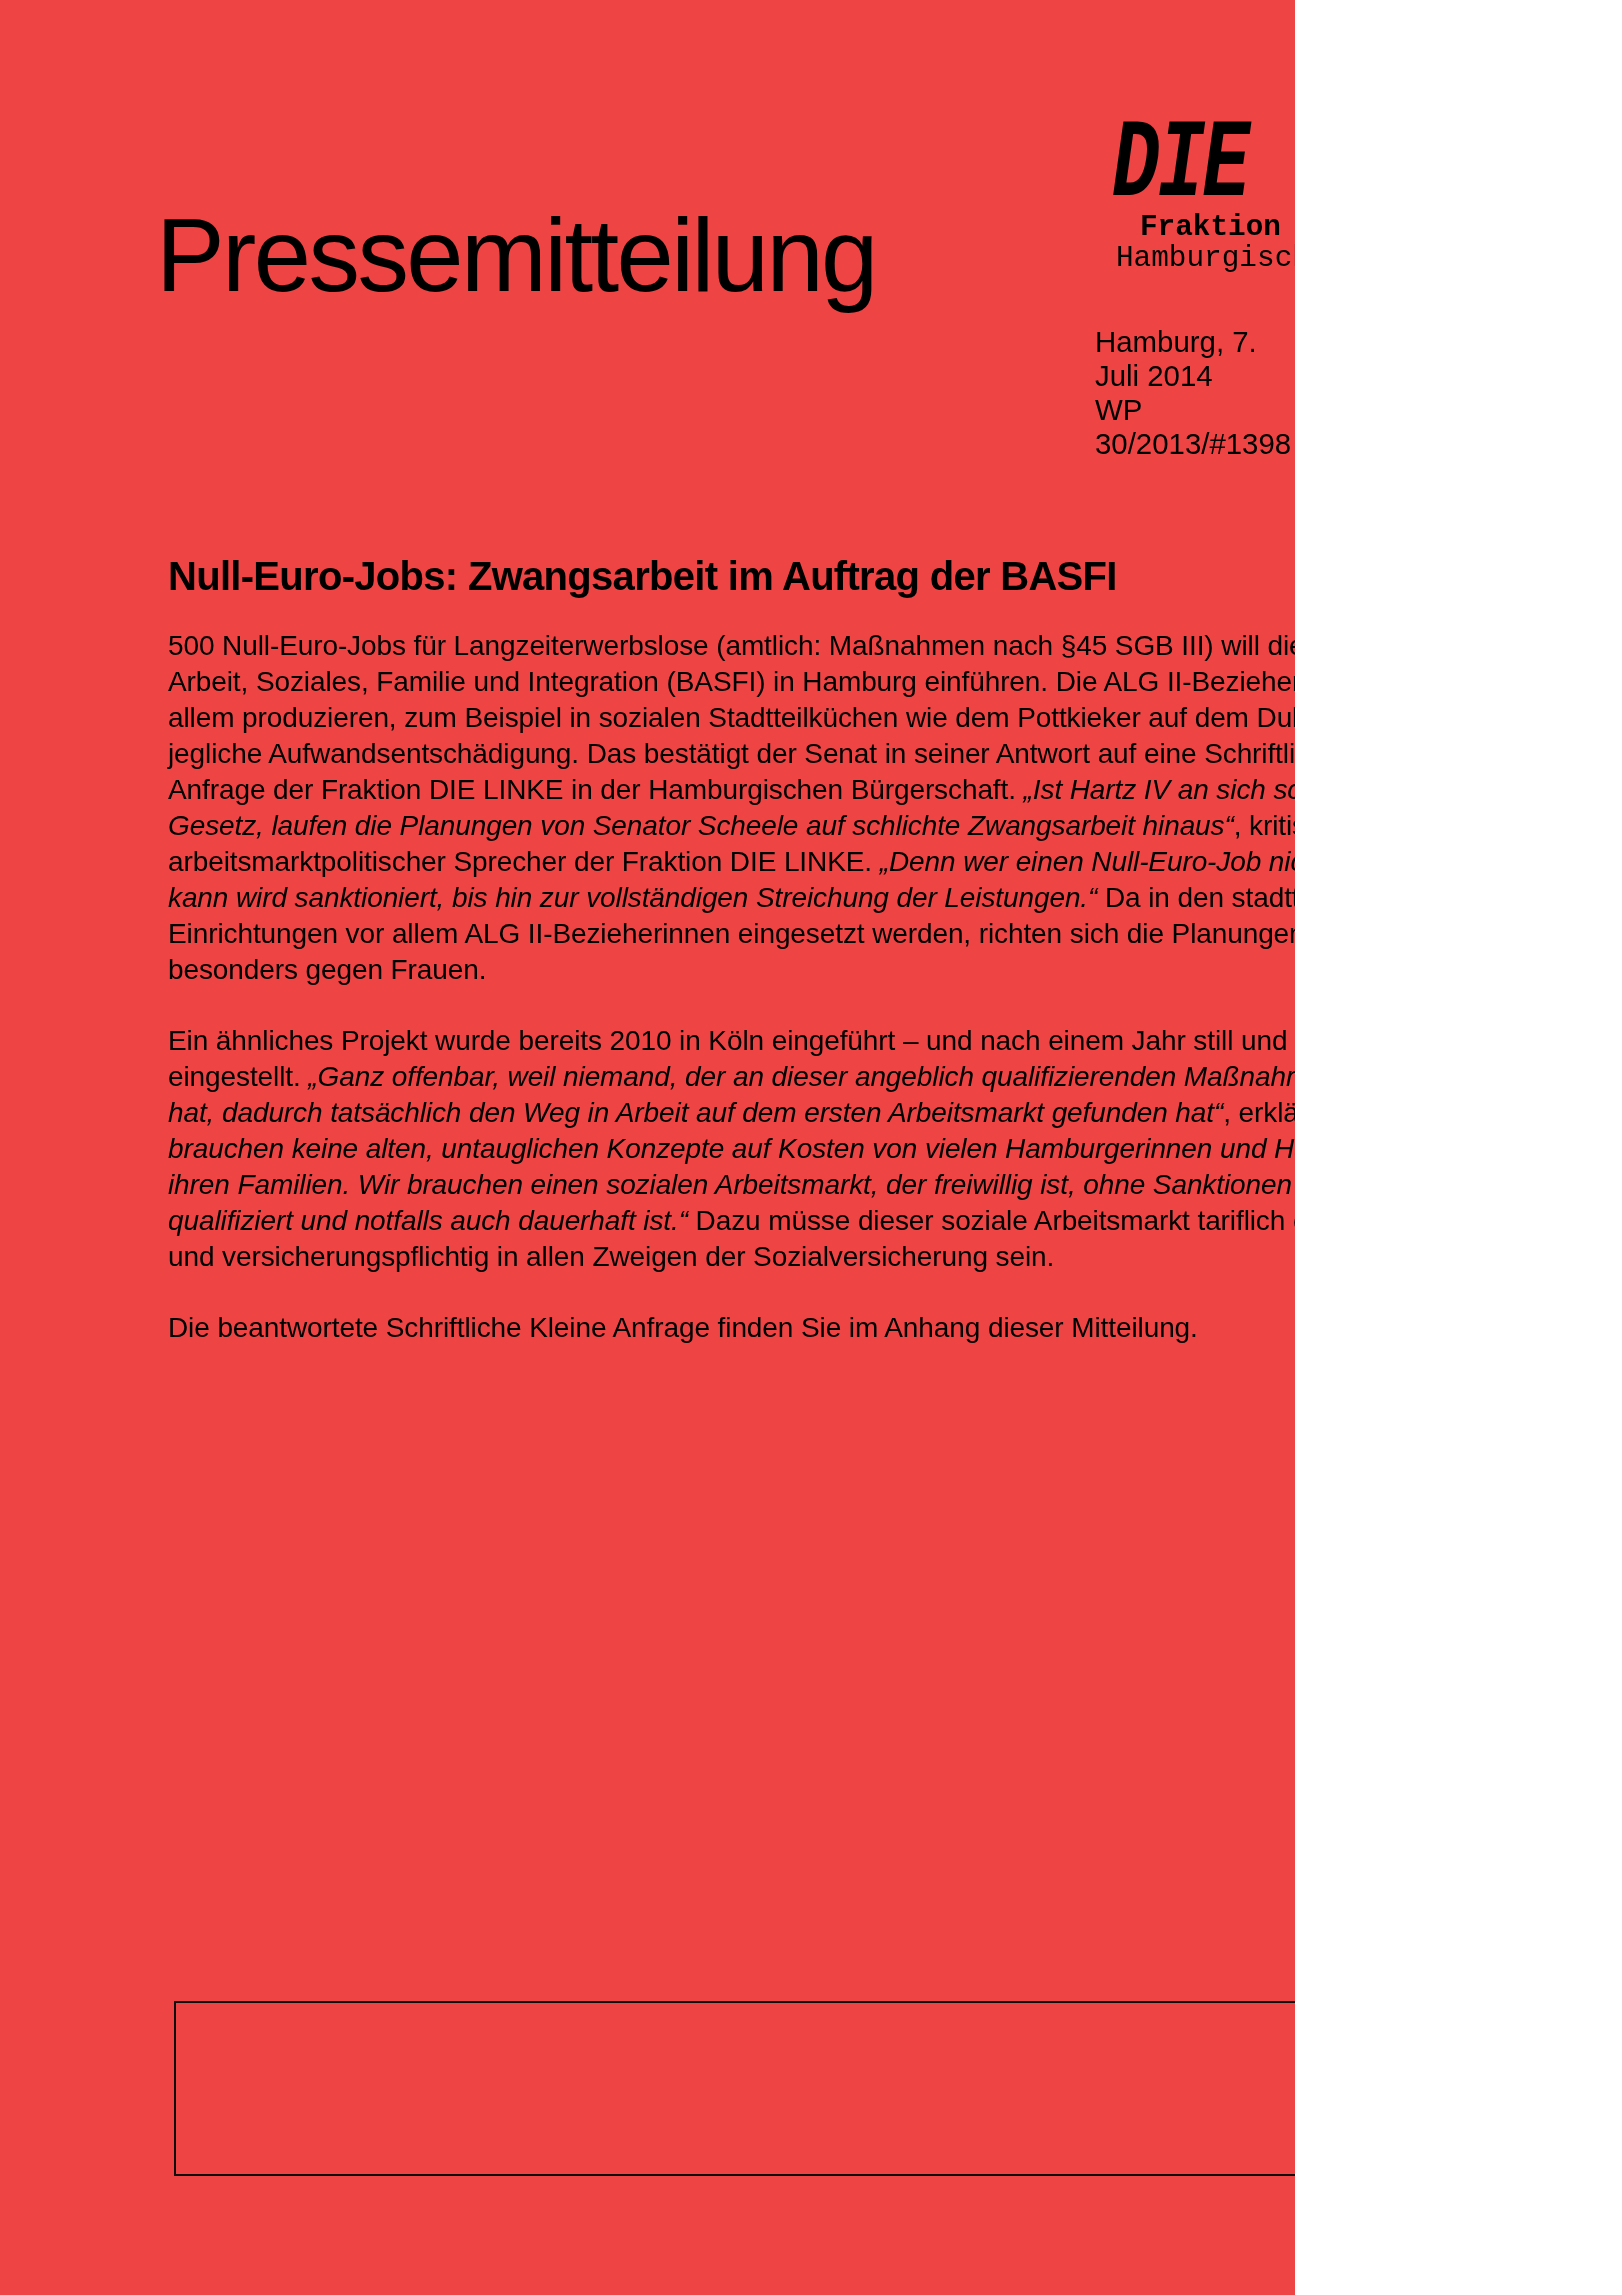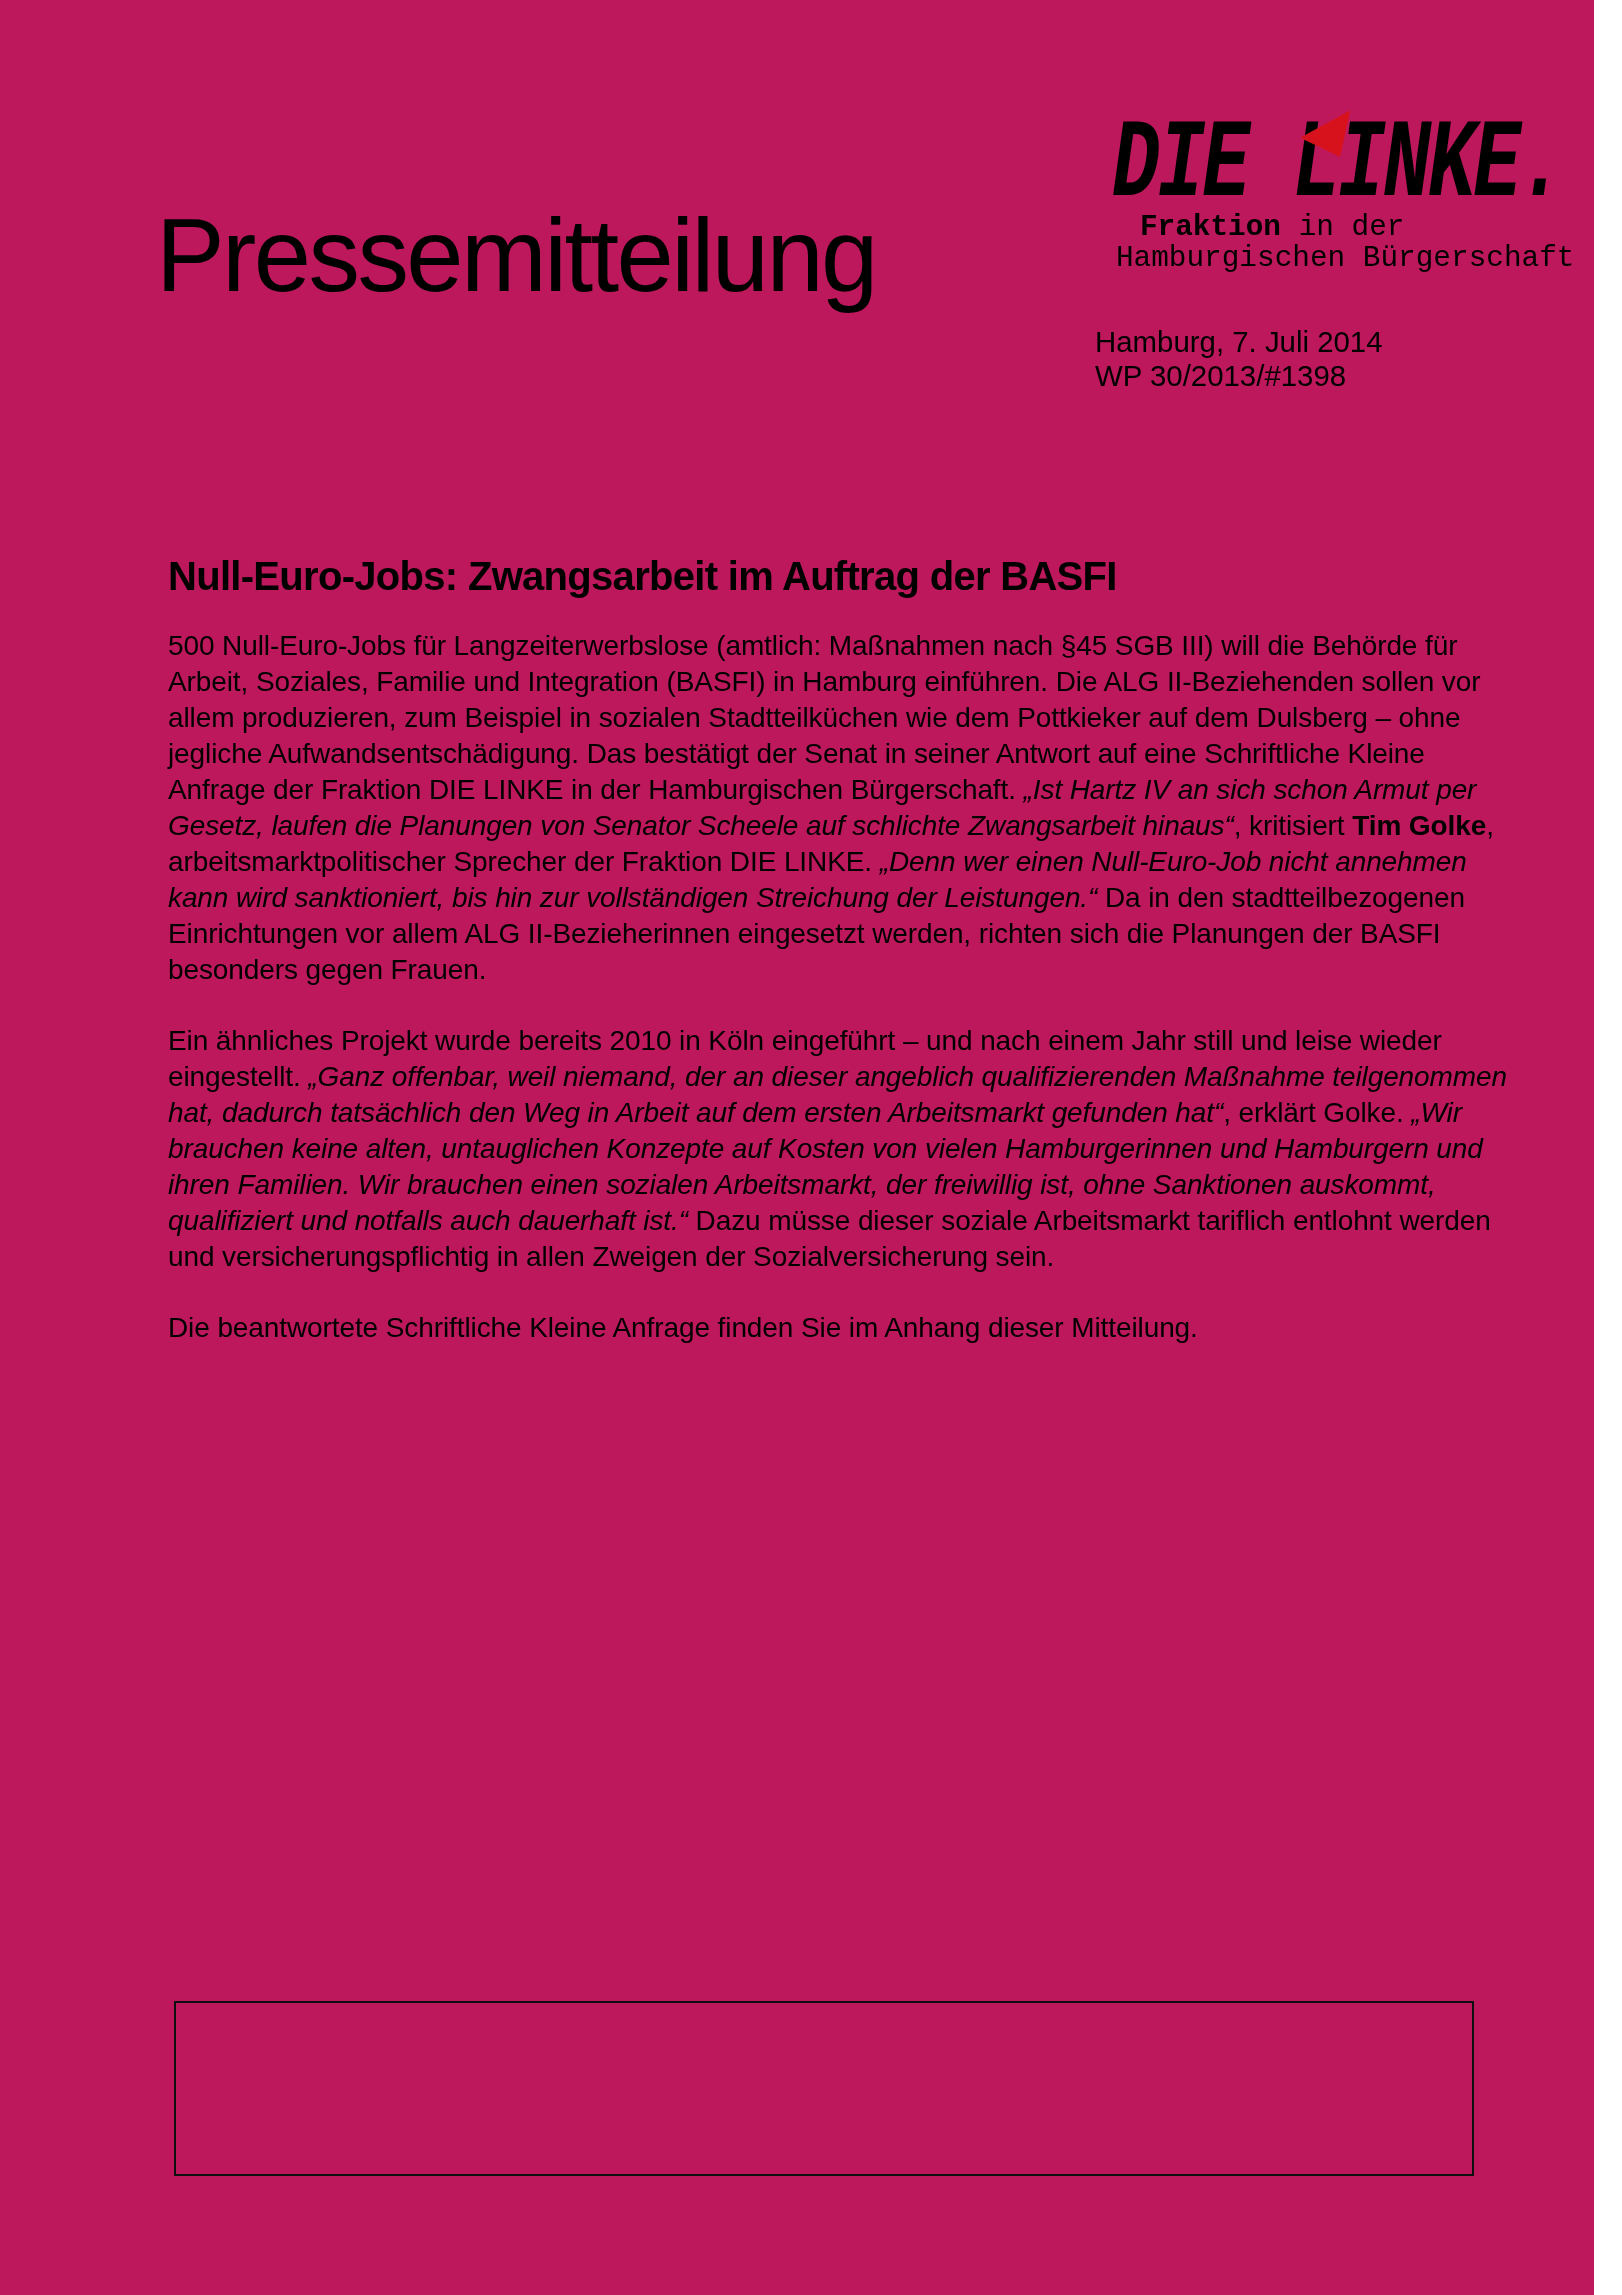--- a/index.html
+++ b/index.html
@@ -1,20 +1,20 @@
 <!DOCTYPE html>
 <html lang="de" style="font-size:10.5px"><head>
 <meta charset="utf-8">
 <style>
   html, body { margin: 0; padding: 0; background: #ffffff; }
   .page {
     position: relative;
-    width: 1594px;
+    width: 1295px;
     height: 2295px;
-    background: #be185d;
+    background: #ef4444;
     font-family: "Liberation Sans", sans-serif;
     color: #000000;
     overflow: hidden;
   }
 
   
   .doc-title {
     position: absolute;
     left: 156px;
     top: 204px;

